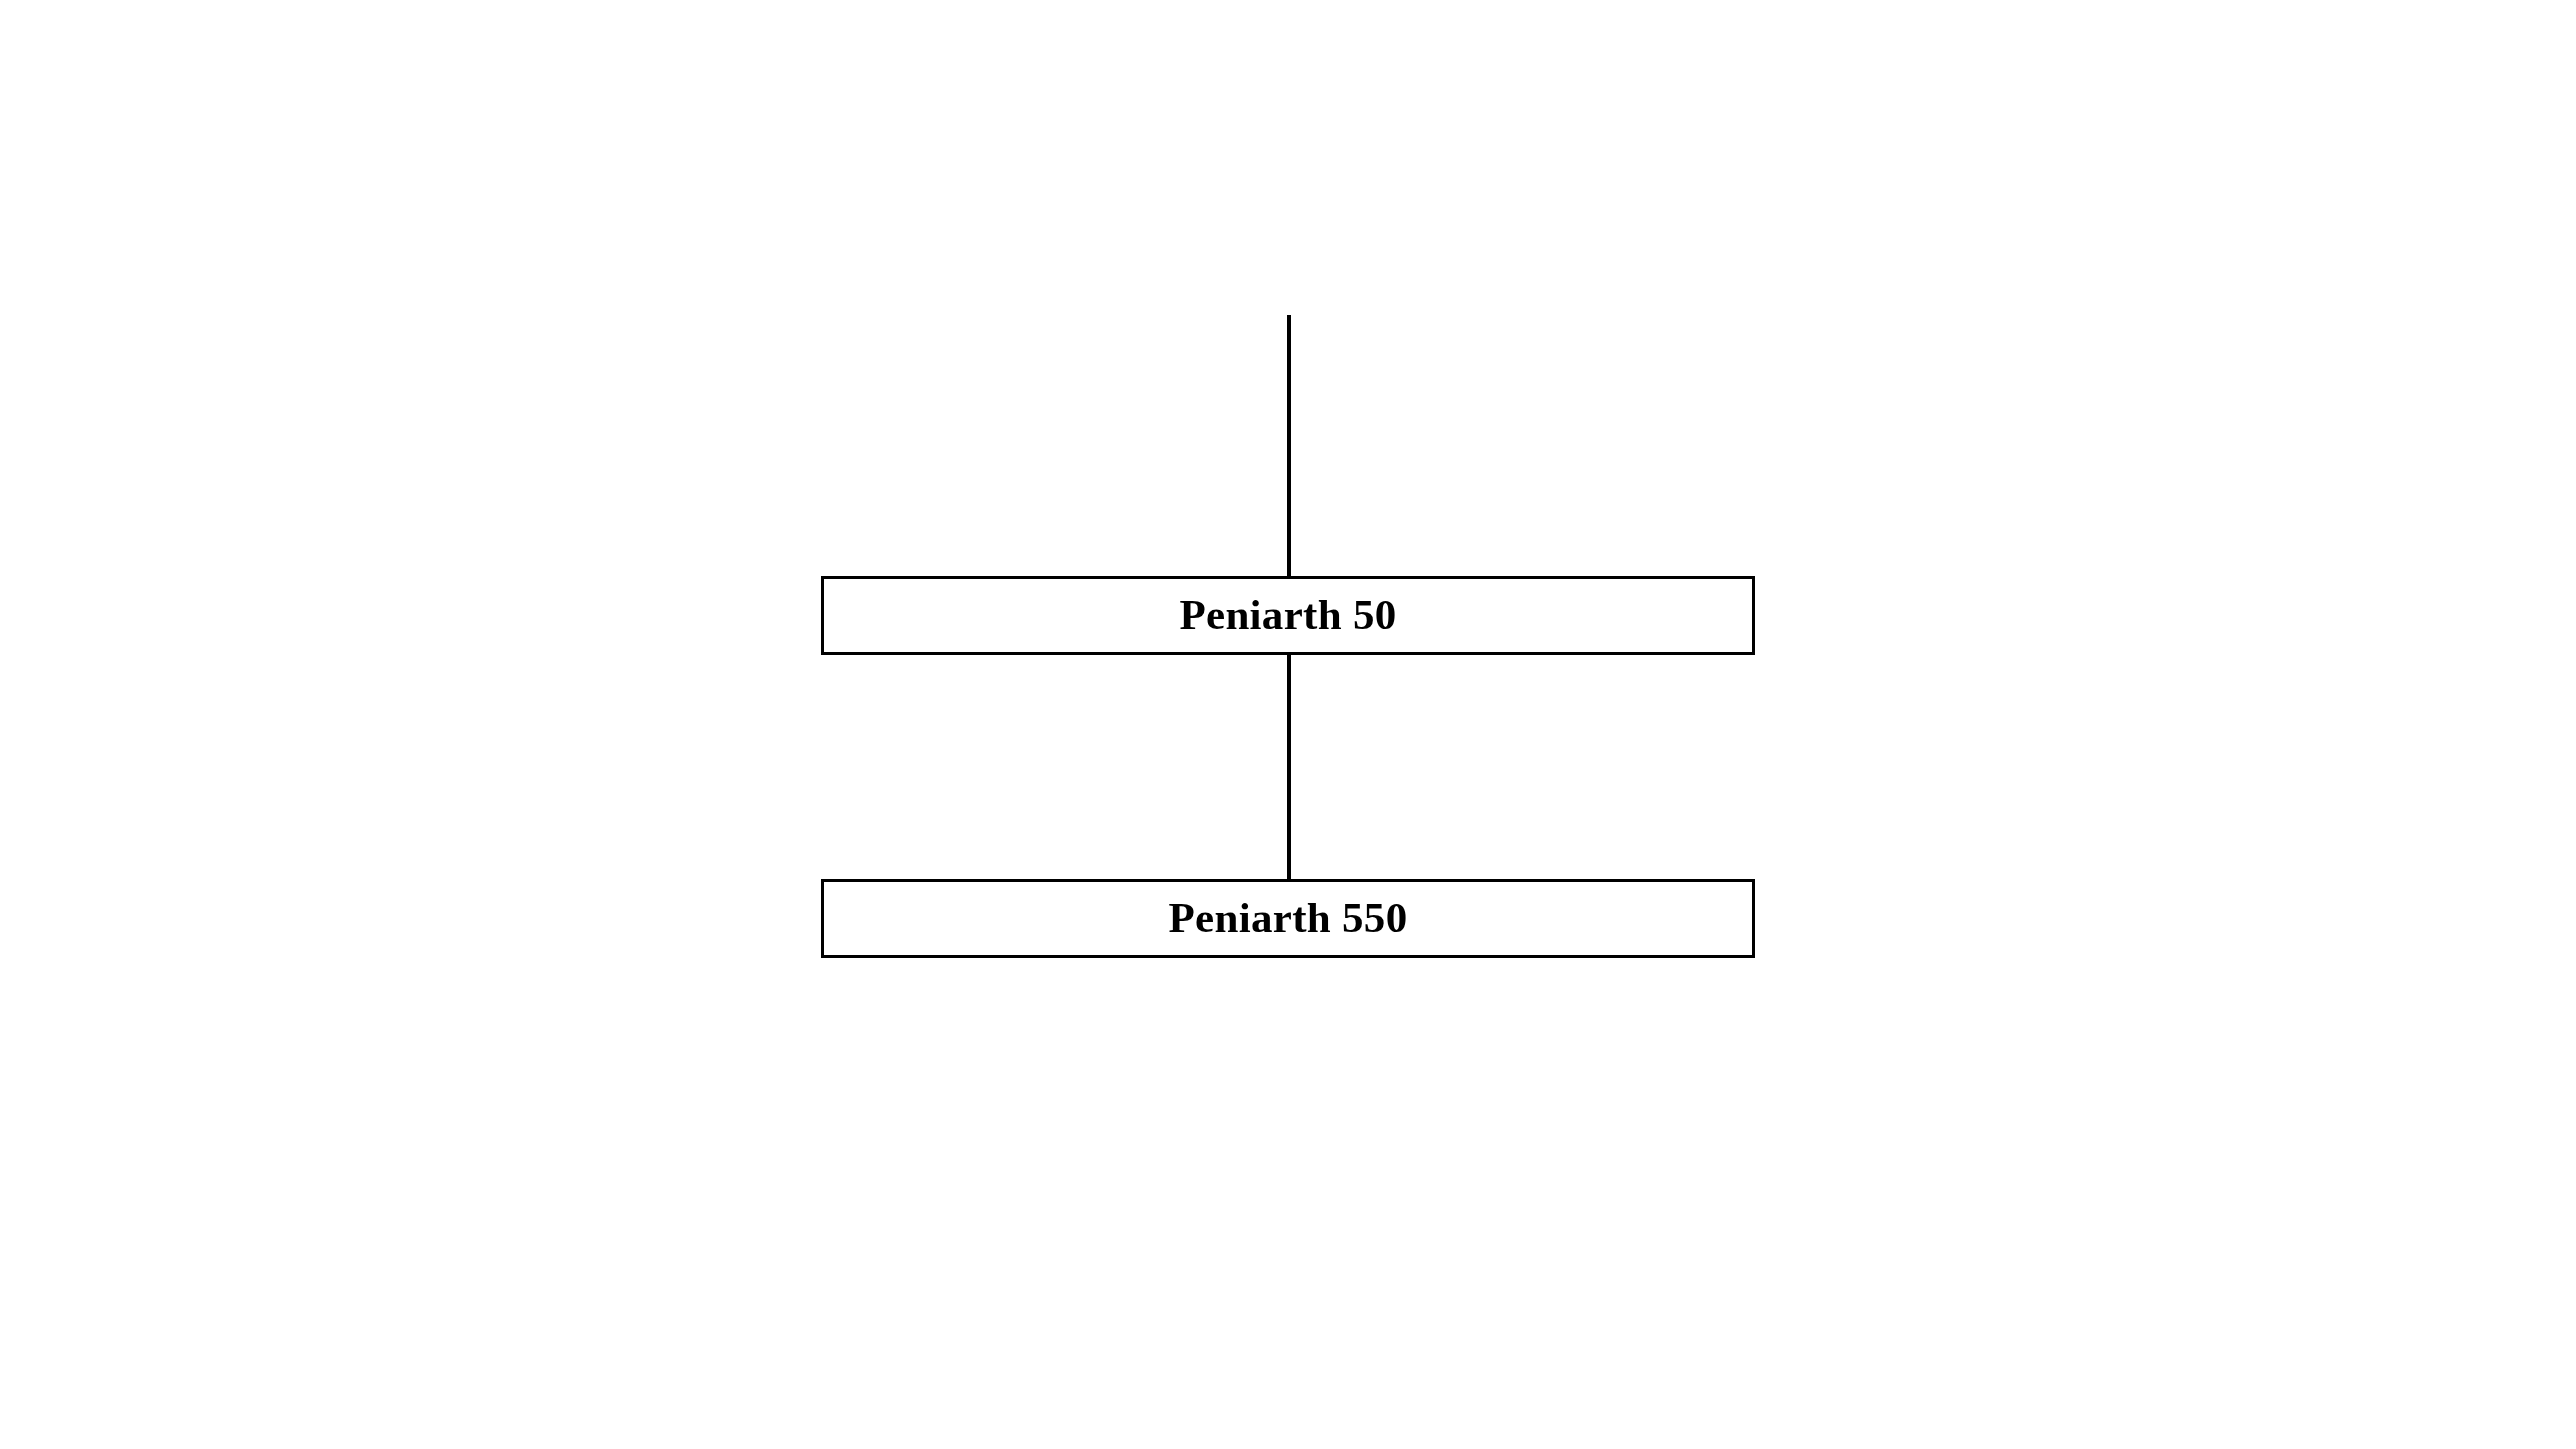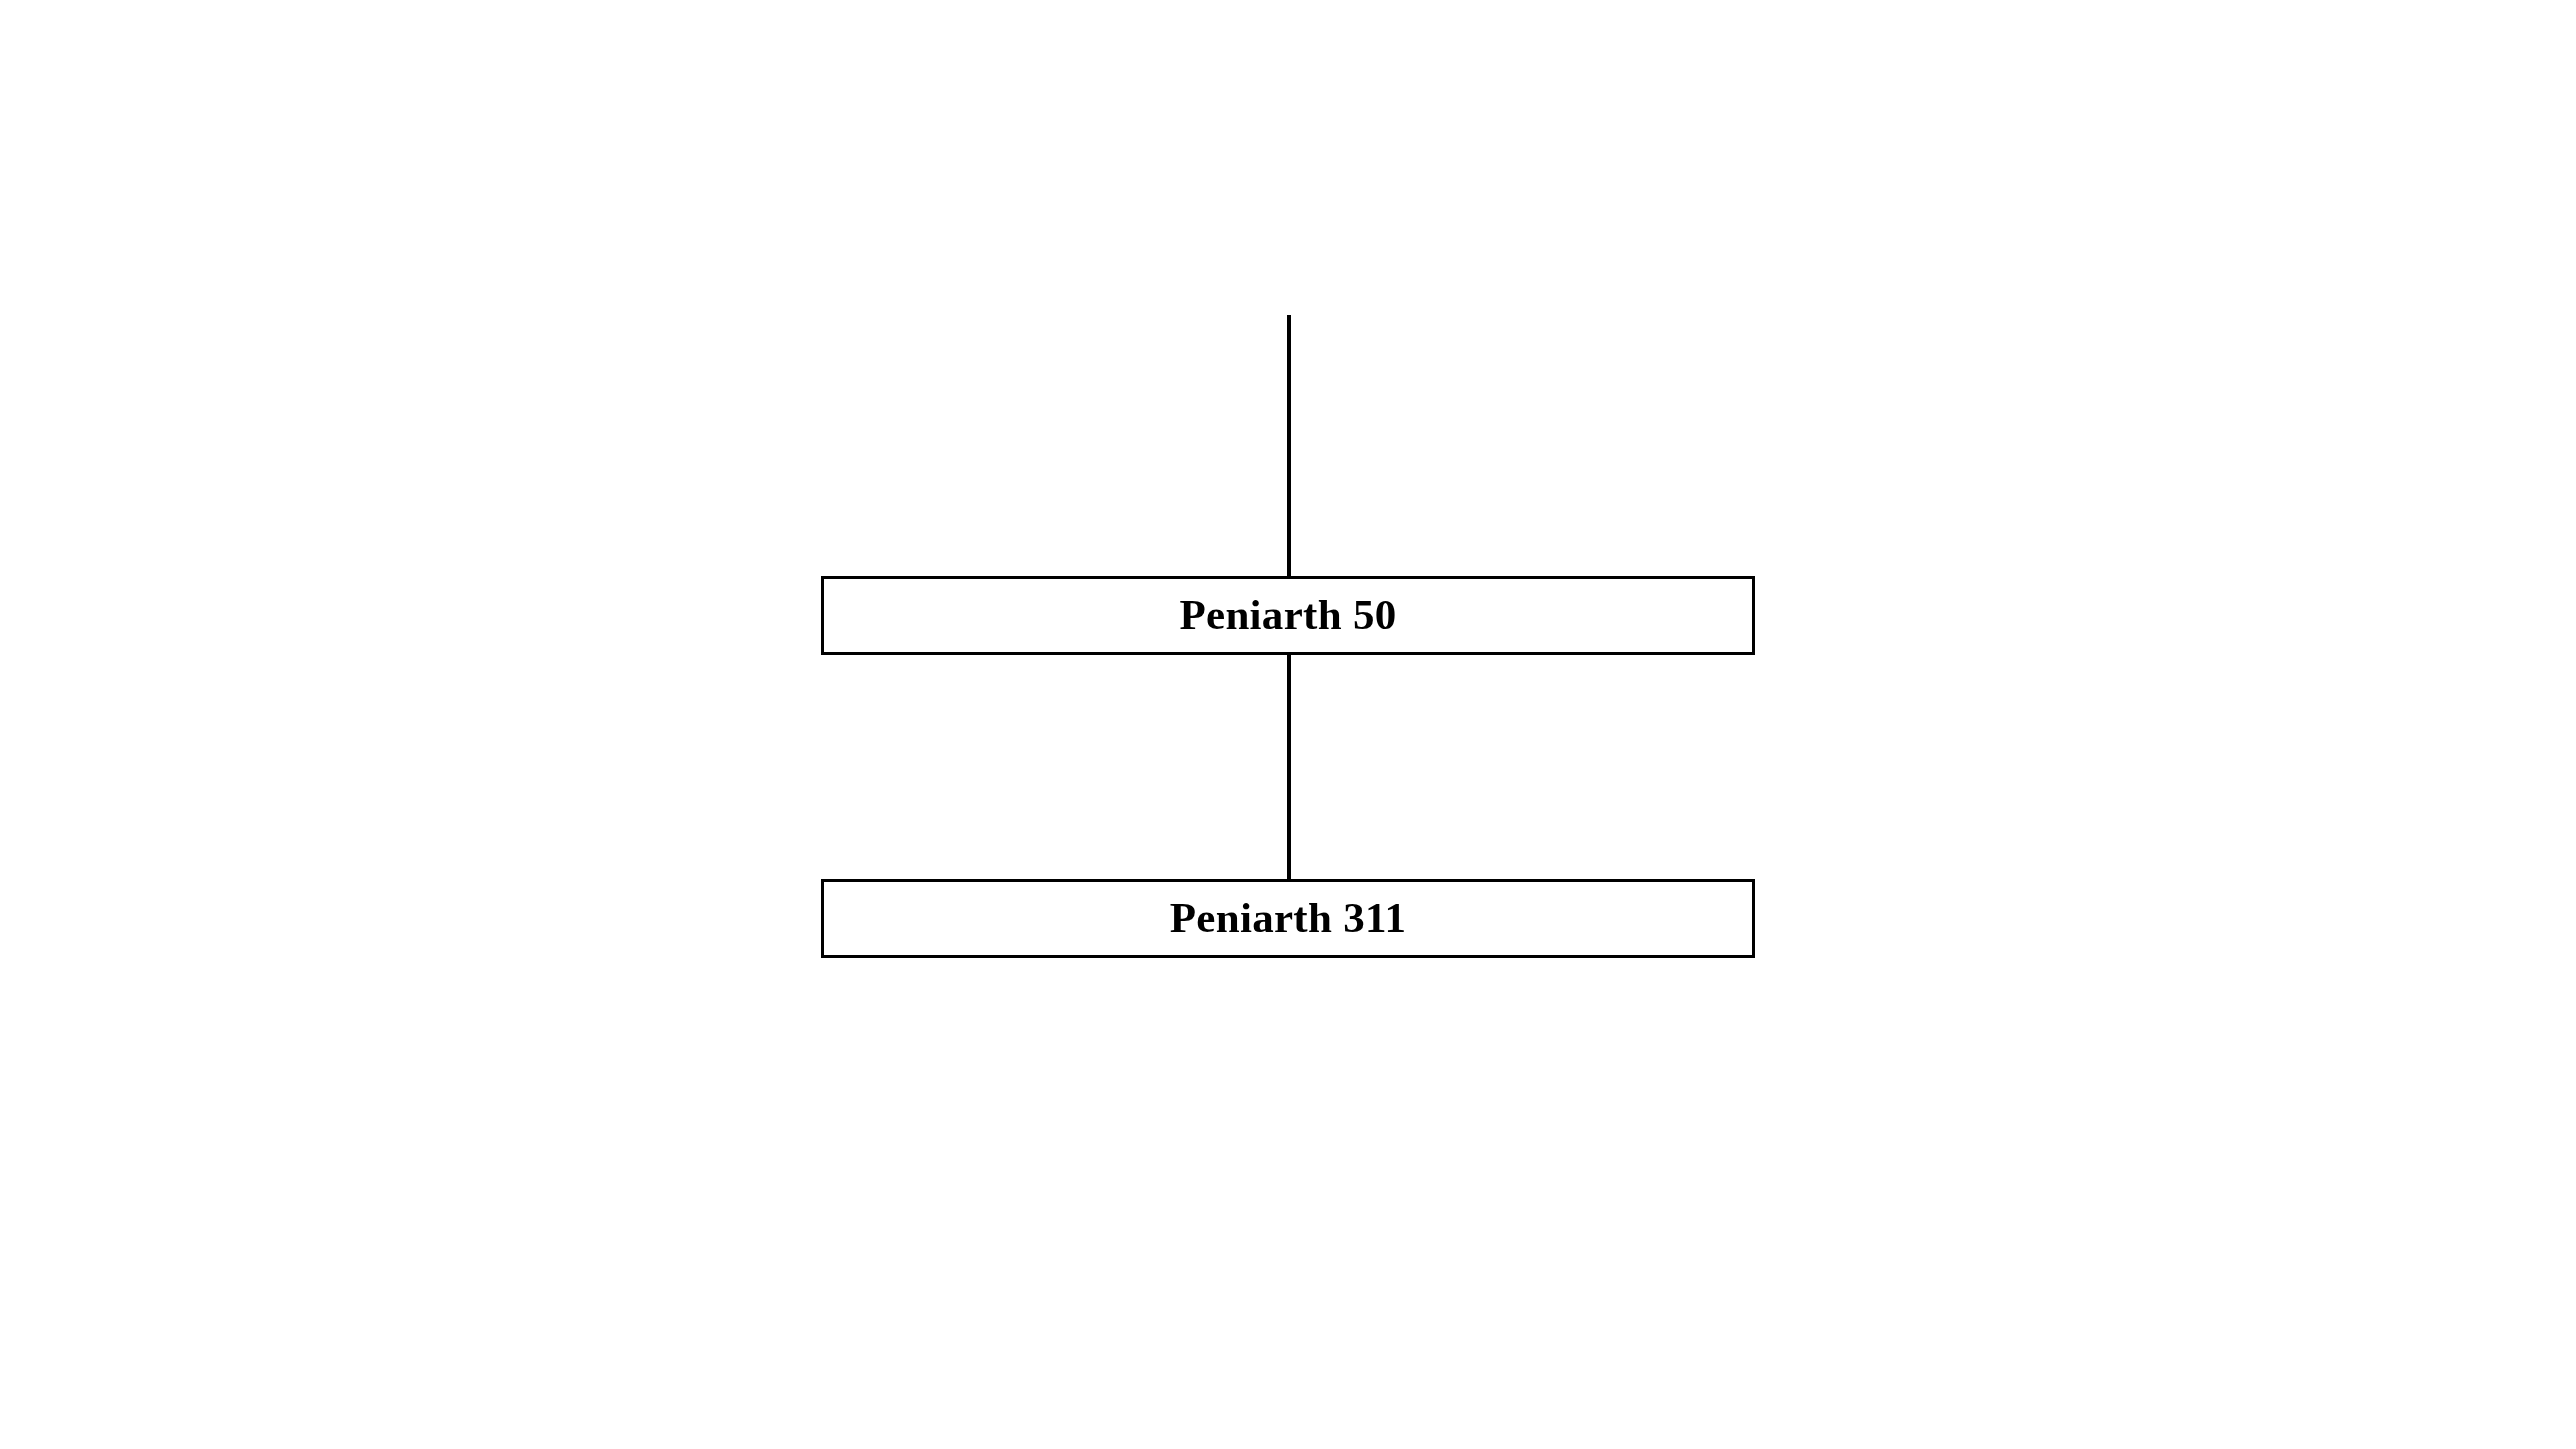--- a/index.html
+++ b/index.html
@@ -74,18 +74,18 @@
 
     <div class="connector connector-1"></div>
 
     <div class="node-box node-box-2">
       <span class="node-label">Peniarth 50</span>
     </div>
 
     <div class="connector connector-2"></div>
 
     <div class="node-box node-box-3">
-      <span class="node-label">Peniarth 311</span>
+      <span class="node-label">Peniarth 550</span>
     </div>
 
   </div>
 </div>
 
 
 </body></html>

